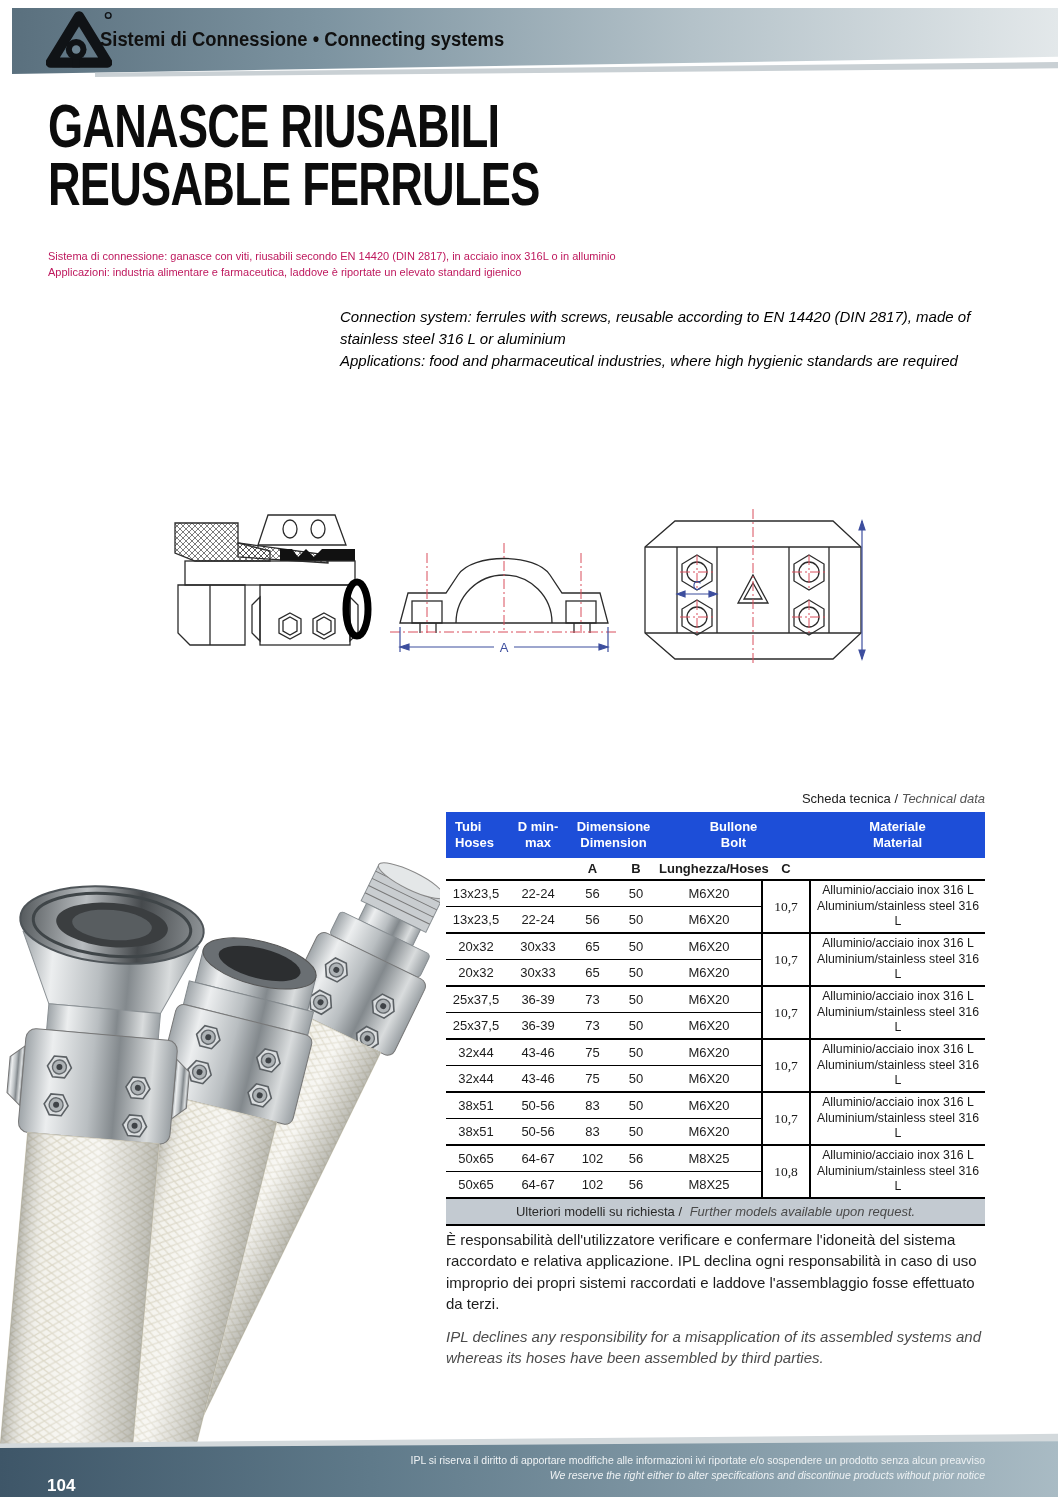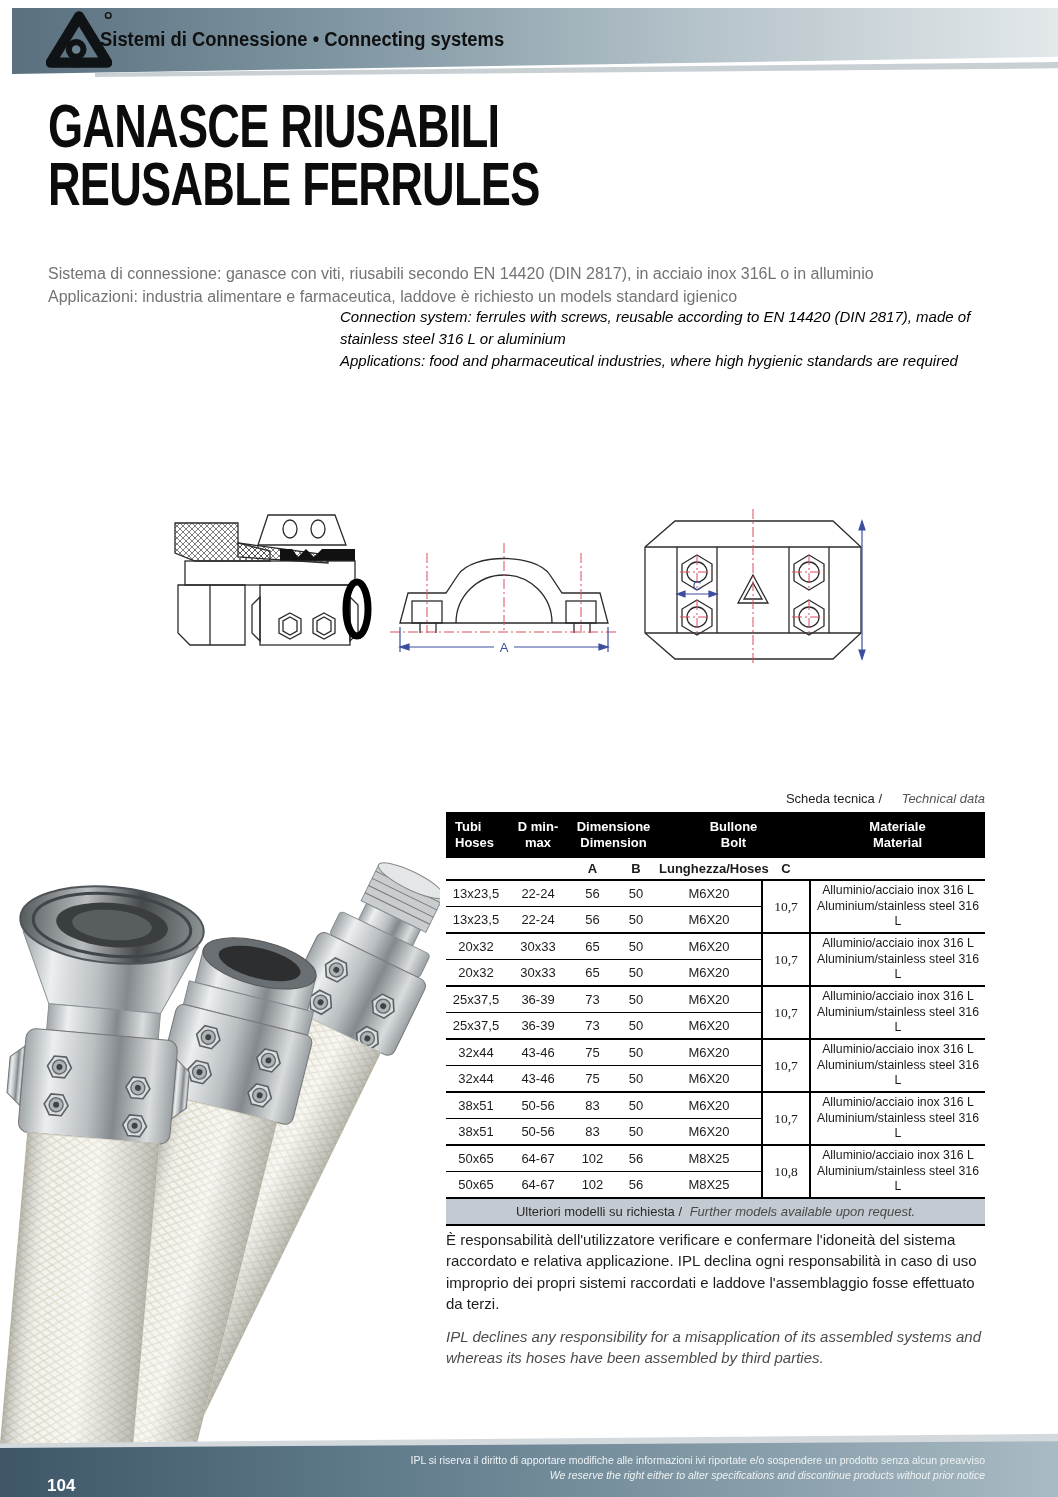--- a/index.html
+++ b/index.html
@@ -15,35 +15,35 @@
   .logo{position:absolute;left:46px;top:10px;}
   .brand{position:absolute;left:100px;top:28px;font-size:20px;font-weight:bold;color:#101010;
      letter-spacing:0px;transform:scaleX(0.92);transform-origin:left center;}
 
   
   .title{position:absolute;left:48px;top:98px;line-height:0.95;}
   .title div{font-size:61px;font-weight:800;color:#0c0c0c;letter-spacing:-1px;
      transform:scaleX(0.74);transform-origin:left top;white-space:nowrap;}
 
   
-  .intro-it{position:absolute;left:48px;top:262px;width:940px;font-size:16px;line-height:1.45;color:#737373;}
+  .intro-it{position:absolute;left:48px;top:249px;width:940px;font-size:11px;line-height:1.45;color:#be185d;}
   .intro-en{position:absolute;left:340px;top:306px;width:650px;font-size:15px;line-height:1.45;
      font-style:italic;color:#000000;}
 
   
   .drawings{position:absolute;left:150px;top:505px;}
 
   
   .caption{position:absolute;left:446px;top:791px;width:539px;text-align:right;font-size:13px;color:#222;}
-  .caption .en{font-style:italic;color:#555;margin-left:16px;}
+  .caption .en{font-style:italic;color:#555;margin-left:0;}
 
   
   .spec{position:absolute;left:446px;top:812px;width:539px;border-collapse:collapse;
      font-size:13px;color:#1c1c1c;table-layout:fixed;}
-  .spec th{background:#000000;color:#fff;font-weight:bold;font-size:13px;line-height:1.25;
+  .spec th{background:#1d4ed8;color:#fff;font-weight:bold;font-size:13px;line-height:1.25;
      padding:6px 4px;height:34px;vertical-align:middle;}
   .spec th.left{text-align:left;padding-left:9px;}
   .spec td{text-align:center;vertical-align:middle;padding:0 2px;}
   .spec tr.sub td{font-weight:bold;border-bottom:2px solid #000;height:21px;}
   .spec tr.data td{height:25px;}
   .spec tr.r1 td{border-bottom:1px solid #000;}
   .spec tr.r1 td.c-c,.spec tr.r1 td.c-mat{border-bottom:2px solid #000;}
   .spec tr.r2 td{border-bottom:2px solid #000;}
   .spec td.c-c{border-left:2px solid #000;font-size:13.5px;font-family:Liberation Serif, serif;}
   .spec td.c-mat{border-left:2px solid #000;font-size:12.3px;line-height:1.25;}
@@ -85,21 +85,21 @@
   </div>
   <div class="brand">Sistemi di Connessione • Connecting systems</div>
 
   <div class="title">
     <div>GANASCE RIUSABILI</div>
     <div>REUSABLE FERRULES</div>
   </div>
 
   <div class="intro-it">
     <div>Sistema di connessione: ganasce con viti, riusabili secondo EN 14420 (DIN 2817), in acciaio inox 316L o in alluminio</div>
-    <div>Applicazioni: industria alimentare e farmaceutica, laddove è richiesto un models standard igienico</div>
+    <div>Applicazioni: industria alimentare e farmaceutica, laddove è riportate un elevato standard igienico</div>
   </div>
   <div class="intro-en">
     <div>Connection system: ferrules with screws, reusable according to EN 14420 (DIN 2817),  made of</div>
     <div>stainless steel 316 L or aluminium</div>
     <div>Applications: food and pharmaceutical industries, where high hygienic standards are required</div>
   </div>
 
   <div class="drawings">
     <svg width="720" height="165" viewBox="0 0 720 165">
       <defs>

